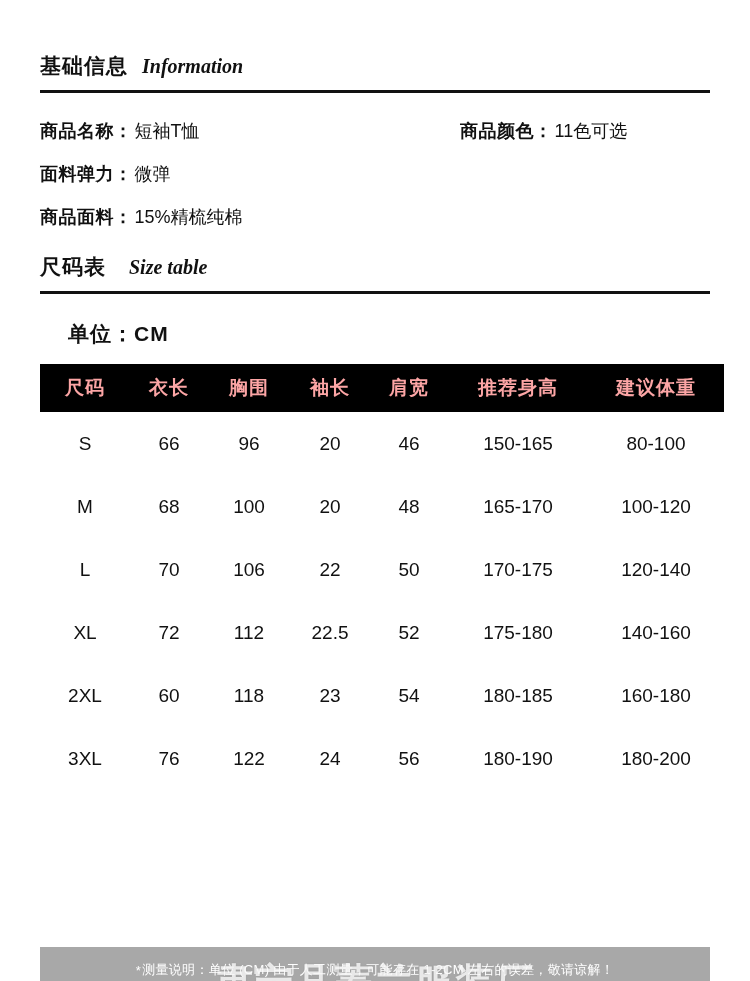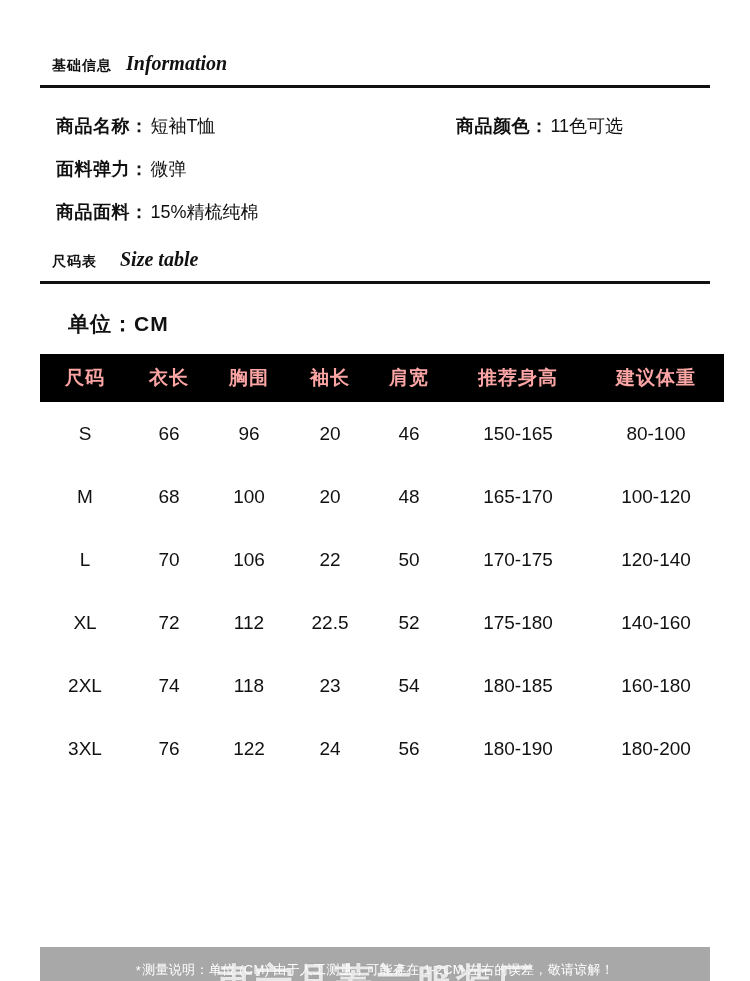--- a/index.html
+++ b/index.html
@@ -24,43 +24,42 @@
   }
 
   
   .section-head {
     display: flex;
     align-items: baseline;
     gap: 14px;
     padding: 0 40px;
   }
   .section-head .cn {
-    font-size: 14px;
+    font-size: 21px;
     font-weight: bold;
     letter-spacing: 1px;
     color: #111;
-    margin-left: 12px;
   }
   .section-head .en {
     font-size: 20px;
     font-weight: bold;
     font-style: italic;
     color: #111;
     font-family: "Liberation Serif", "DejaVu Serif", serif;
   }
   .rule {
     height: 3px;
     background: #111;
     margin: 10px 40px 0 40px;
   }
 
   
   .info-block {
     margin-top: 26px;
-    padding: 0 56px;
+    padding: 0 40px;
   }
   .info-row {
     display: flex;
     margin-bottom: 19px;
   }
   .info-cell {
     display: flex;
     align-items: baseline;
     font-size: 18px;
   }
@@ -246,21 +245,21 @@
           <td>XL</td>
           <td>72</td>
           <td>112</td>
           <td>22.5</td>
           <td>52</td>
           <td>175-180</td>
           <td>140-160</td>
         </tr>
         <tr>
           <td>2XL</td>
-          <td>74</td>
+          <td>60</td>
           <td>118</td>
           <td>23</td>
           <td>54</td>
           <td>180-185</td>
           <td>160-180</td>
         </tr>
         <tr>
           <td>3XL</td>
           <td>76</td>
           <td>122</td>

